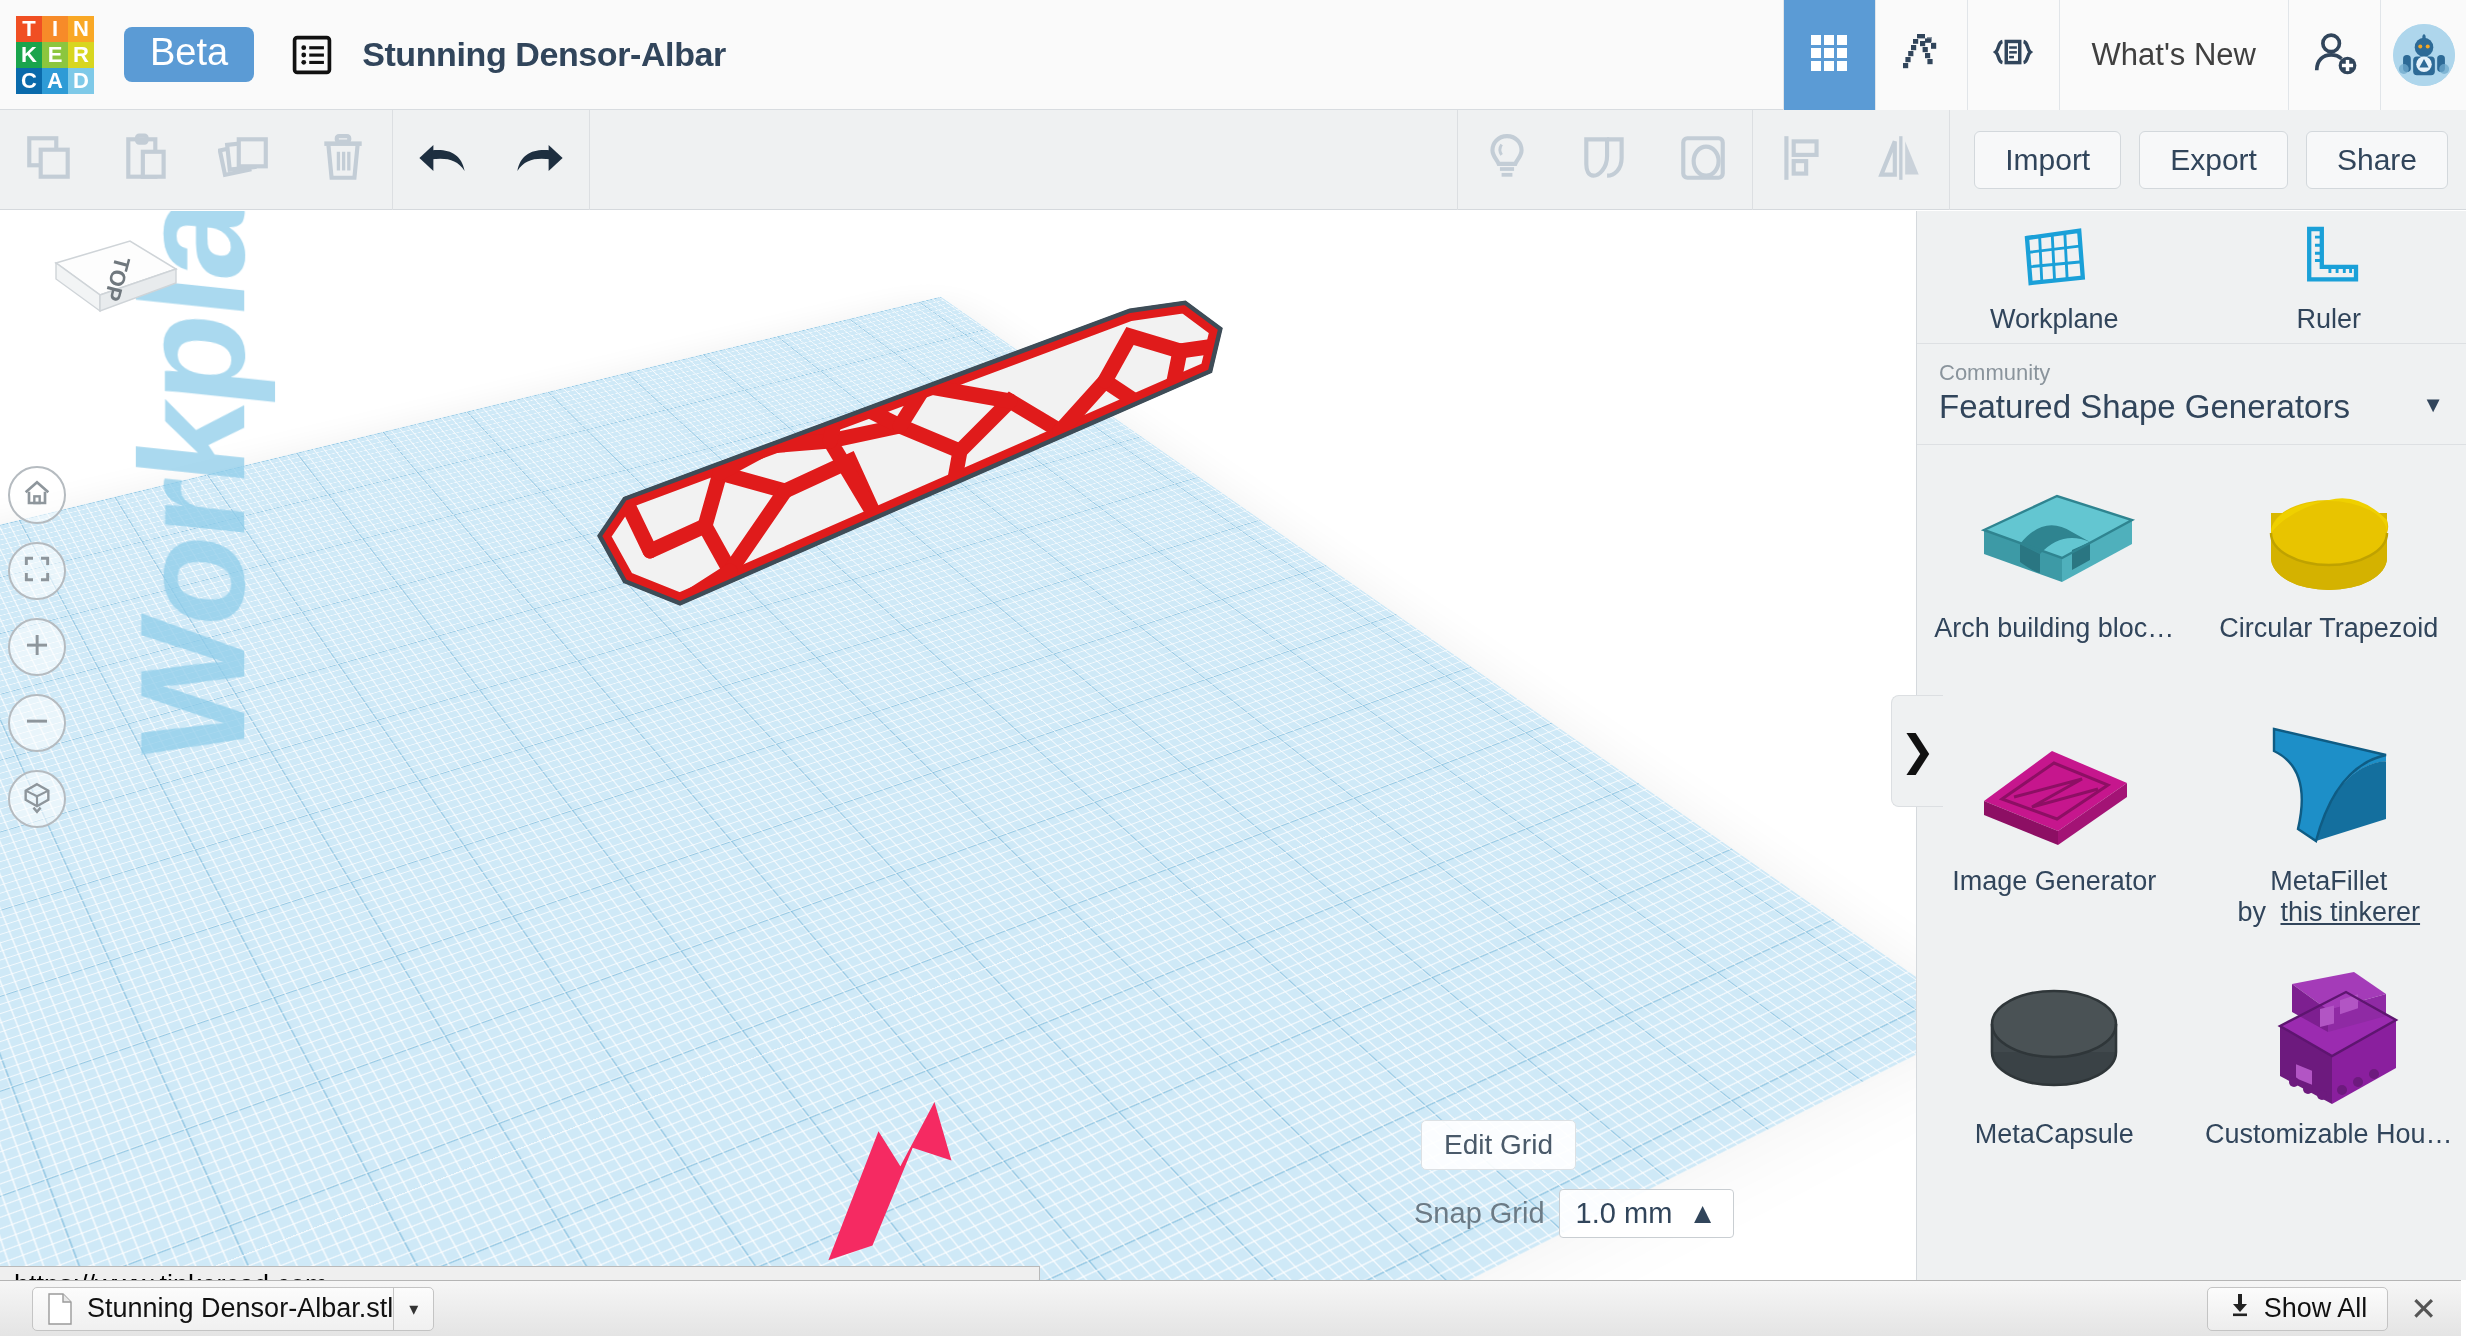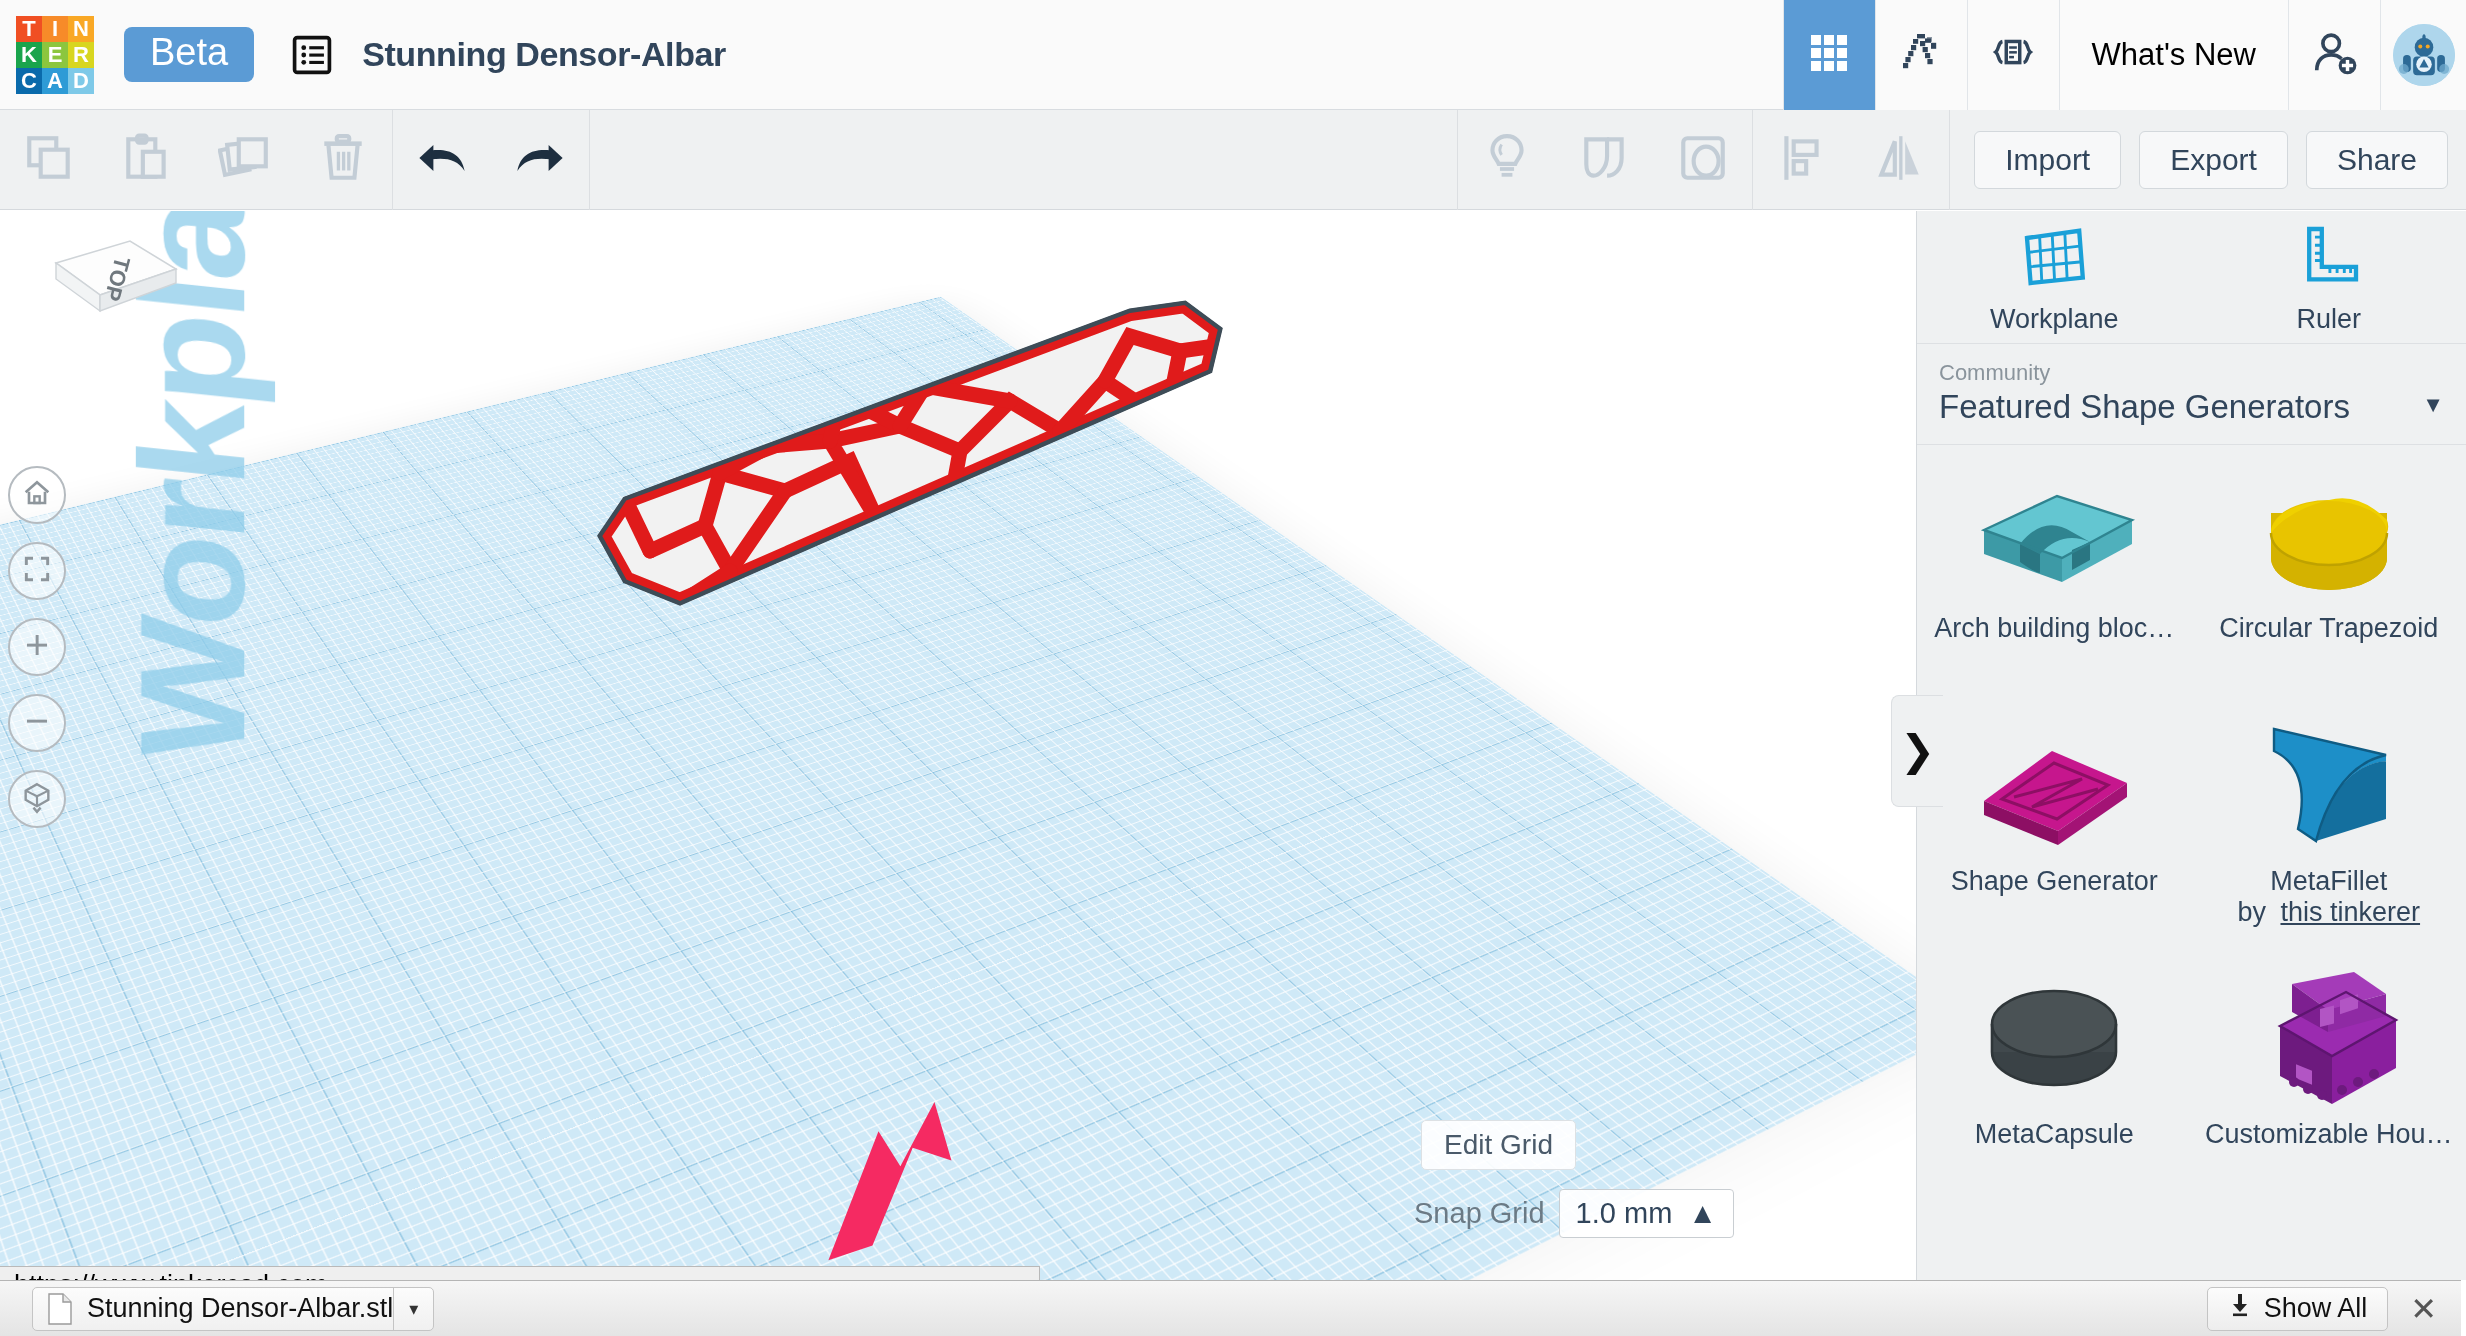--- a/index.html
+++ b/index.html
@@ -47,21 +47,21 @@
   .header-right {
     position: absolute; right: 0; top: 0; height: 110px; display: flex; align-items: stretch;
   }
   .hdr-cell {
     width: 92px; display: flex; align-items: center; justify-content: center;
     border-left: 1px solid #e1e5e9; cursor: pointer; background: #fafafa;
   }
   .hdr-cell.active { background: #5b9bd5; }
   .hdr-whatsnew {
     padding: 0 32px; display: flex; align-items: center; justify-content: center;
-    border-left: 1px solid #e1e5e9; color: #000000; font-size: 31px; cursor: pointer;
+    border-left: 1px solid #e1e5e9; color: #404040; font-size: 31px; cursor: pointer;
     background: #fafafa;
   }
   .hdr-avatar-cell {
     width: 86px; display: flex; align-items: center; justify-content: center;
     border-left: 1px solid #e1e5e9; background: #fafafa; cursor: pointer;
   }
   .avatar {
     width: 62px; height: 62px; border-radius: 50%;
     background: radial-gradient(circle at 40% 35%, #cfe6f4 0%, #aed6ec 60%, #9ccbe5 100%);
     display: flex; align-items: center; justify-content: center; overflow: hidden;
@@ -665,21 +665,21 @@
       <div class="shape-cell">
         <div class="shape-thumb">
           <svg width="185" height="145" viewBox="0 0 185 145">
             <path d="M22 90 L90 40 L165 72 L96 120 Z" fill="#c6168d"></path>
             <path d="M22 90 L22 104 L96 134 L96 120 Z" fill="#8d0f64"></path>
             <path d="M96 120 L96 134 L165 86 L165 72 Z" fill="#a31375"></path>
             <path d="M40 88 L92 52 L146 74 L95 108 Z" fill="none" stroke="#8d0f64" stroke-width="3"></path>
             <path d="M52 86 L120 68 L70 96 L136 78" fill="none" stroke="#8d0f64" stroke-width="3"></path>
           </svg>
         </div>
-        <div class="shape-name">Shape Generator</div>
+        <div class="shape-name">Image Generator</div>
       </div>
 
       <div class="shape-cell">
         <div class="shape-thumb">
           <svg width="185" height="145" viewBox="0 0 185 145">
             <path d="M38 18 L150 44 L150 50 Q100 55 80 130 L62 118 Q76 58 38 40 Z" fill="#1682b8"></path>
             <path d="M38 18 L38 40 Q76 58 62 118 L80 130 Q100 55 150 50 L150 44 Z" fill="#1d8fc8"></path>
             <path d="M150 44 L150 108 L80 130 Q100 55 150 50 Z" fill="#146f9e"></path>
             <path d="M38 18 L150 44 Q100 55 80 130 L62 118 Q76 58 38 40 Z" fill="none" stroke="#0f5c84" stroke-width="2.4"></path>
           </svg>

